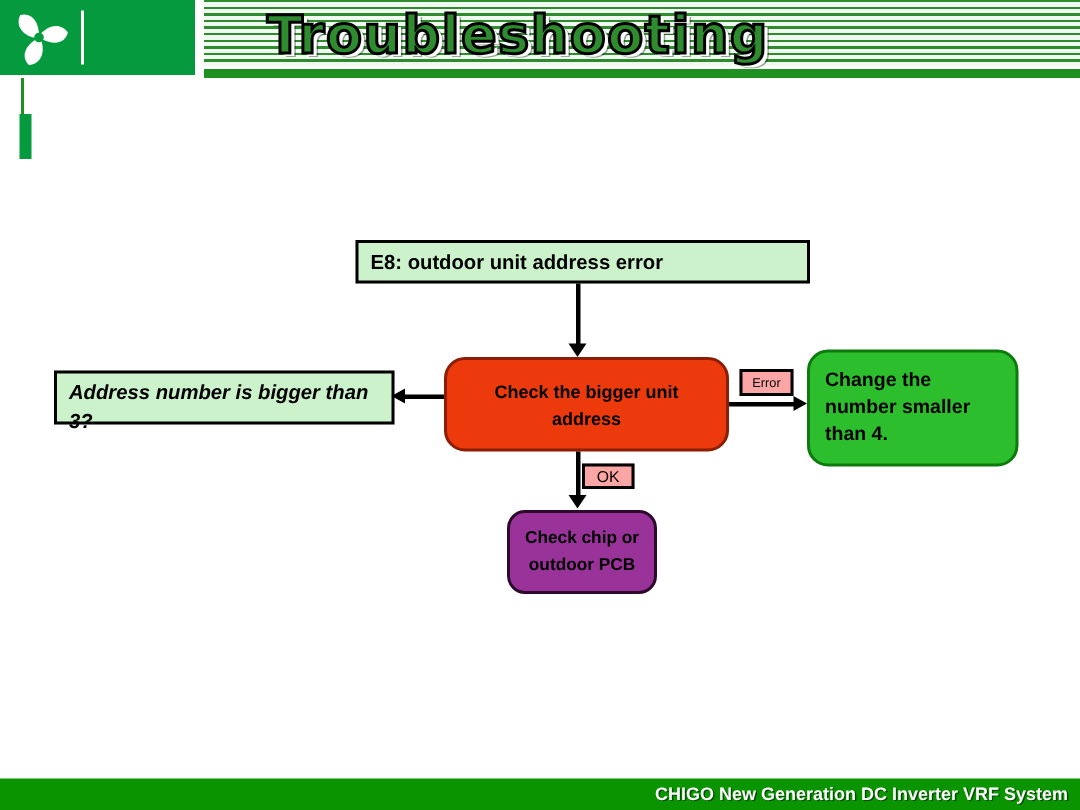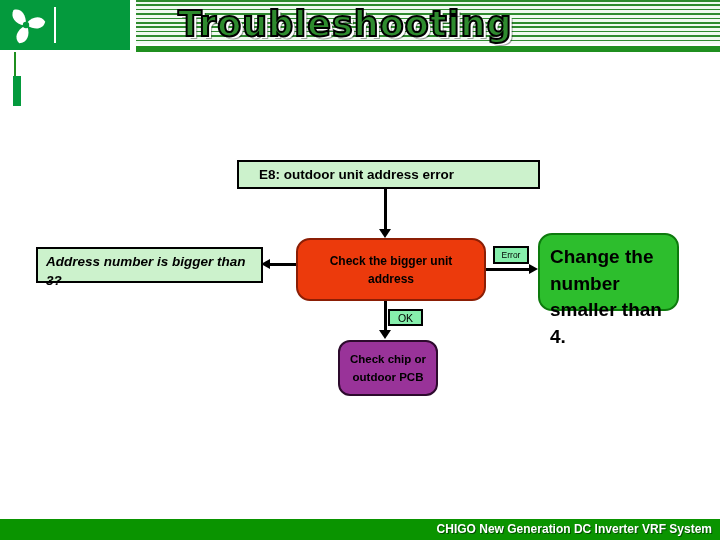--- a/index.html
+++ b/index.html
@@ -22,32 +22,32 @@
     font-family:"DejaVu Sans",sans-serif;color:#2e8b2e;-webkit-text-stroke:2px #000;
     text-shadow:3px 2px 0 #ffffff,4px 3px 0 rgba(0,0,0,.35);letter-spacing:1px;margin-left:37px;}
 
   
   .left-line{position:absolute;left:14px;top:52px;width:2px;height:52px;background:var(--header-bar-green);}
   .left-rect{position:absolute;left:13px;top:76px;width:8px;height:30px;background:var(--brand-green);}
 
   
   .box{position:absolute;box-sizing:border-box;color:#000;font-weight:bold;}
   .e8-box{left:237px;top:160px;width:303px;height:29px;background:var(--light-green-fill);border:2px solid #000;
-    font-size:13.5px;line-height:25px;padding-left:20px;}
+    font-size:13.5px;line-height:25px;padding-left:8px;}
   .question-box{left:36px;top:247px;width:227px;height:36px;background:var(--light-green-fill);border:2px solid #000;
     font-size:13.5px;font-style:italic;padding:4px 8px;line-height:1.4;}
   .red-box{left:296px;top:238px;width:190px;height:63px;background:var(--red-fill);border:2px solid var(--red-border);
     border-radius:14px;font-size:12px;display:flex;align-items:center;justify-content:center;text-align:center;
     padding:0 18px;line-height:1.5;}
   .fix-box{left:538px;top:233px;width:141px;height:78px;background:var(--green-fill);border:2px solid var(--green-border);
-    border-radius:14px;font-size:19px;padding:9px 10px;line-height:1.4;}
+    border-radius:14px;font-size:13px;padding:9px 10px;line-height:1.4;}
   .chip-box{left:338px;top:340px;width:100px;height:56px;background:var(--purple-fill);border:2px solid #2d0a2d;
     border-radius:12px;font-size:11.5px;display:flex;align-items:center;justify-content:center;text-align:center;
     padding:0 6px;line-height:1.6;}
-  .tag{position:absolute;box-sizing:border-box;background:#86efac;border:2px solid #000;color:#000;
+  .tag{position:absolute;box-sizing:border-box;background:#fca5a5;border:2px solid #000;color:#000;
     display:flex;align-items:center;justify-content:center;z-index:3;}
   .error-tag{left:493px;top:246px;width:36px;height:18px;font-size:8.5px;}
   .ok-tag{left:388px;top:309px;width:35px;height:17px;font-size:10.5px;}
 
   
   .vline,.hline{position:absolute;background:#000;z-index:1;}
   .ah{position:absolute;width:0;height:0;z-index:2;}
   .line-e8{left:384px;top:189px;width:3px;height:42px;}
   .ah-e8{left:379px;top:229px;border-left:6px solid transparent;border-right:6px solid transparent;border-top:9px solid #000;}
   .line-left{left:270px;top:263px;width:26px;height:3px;}

